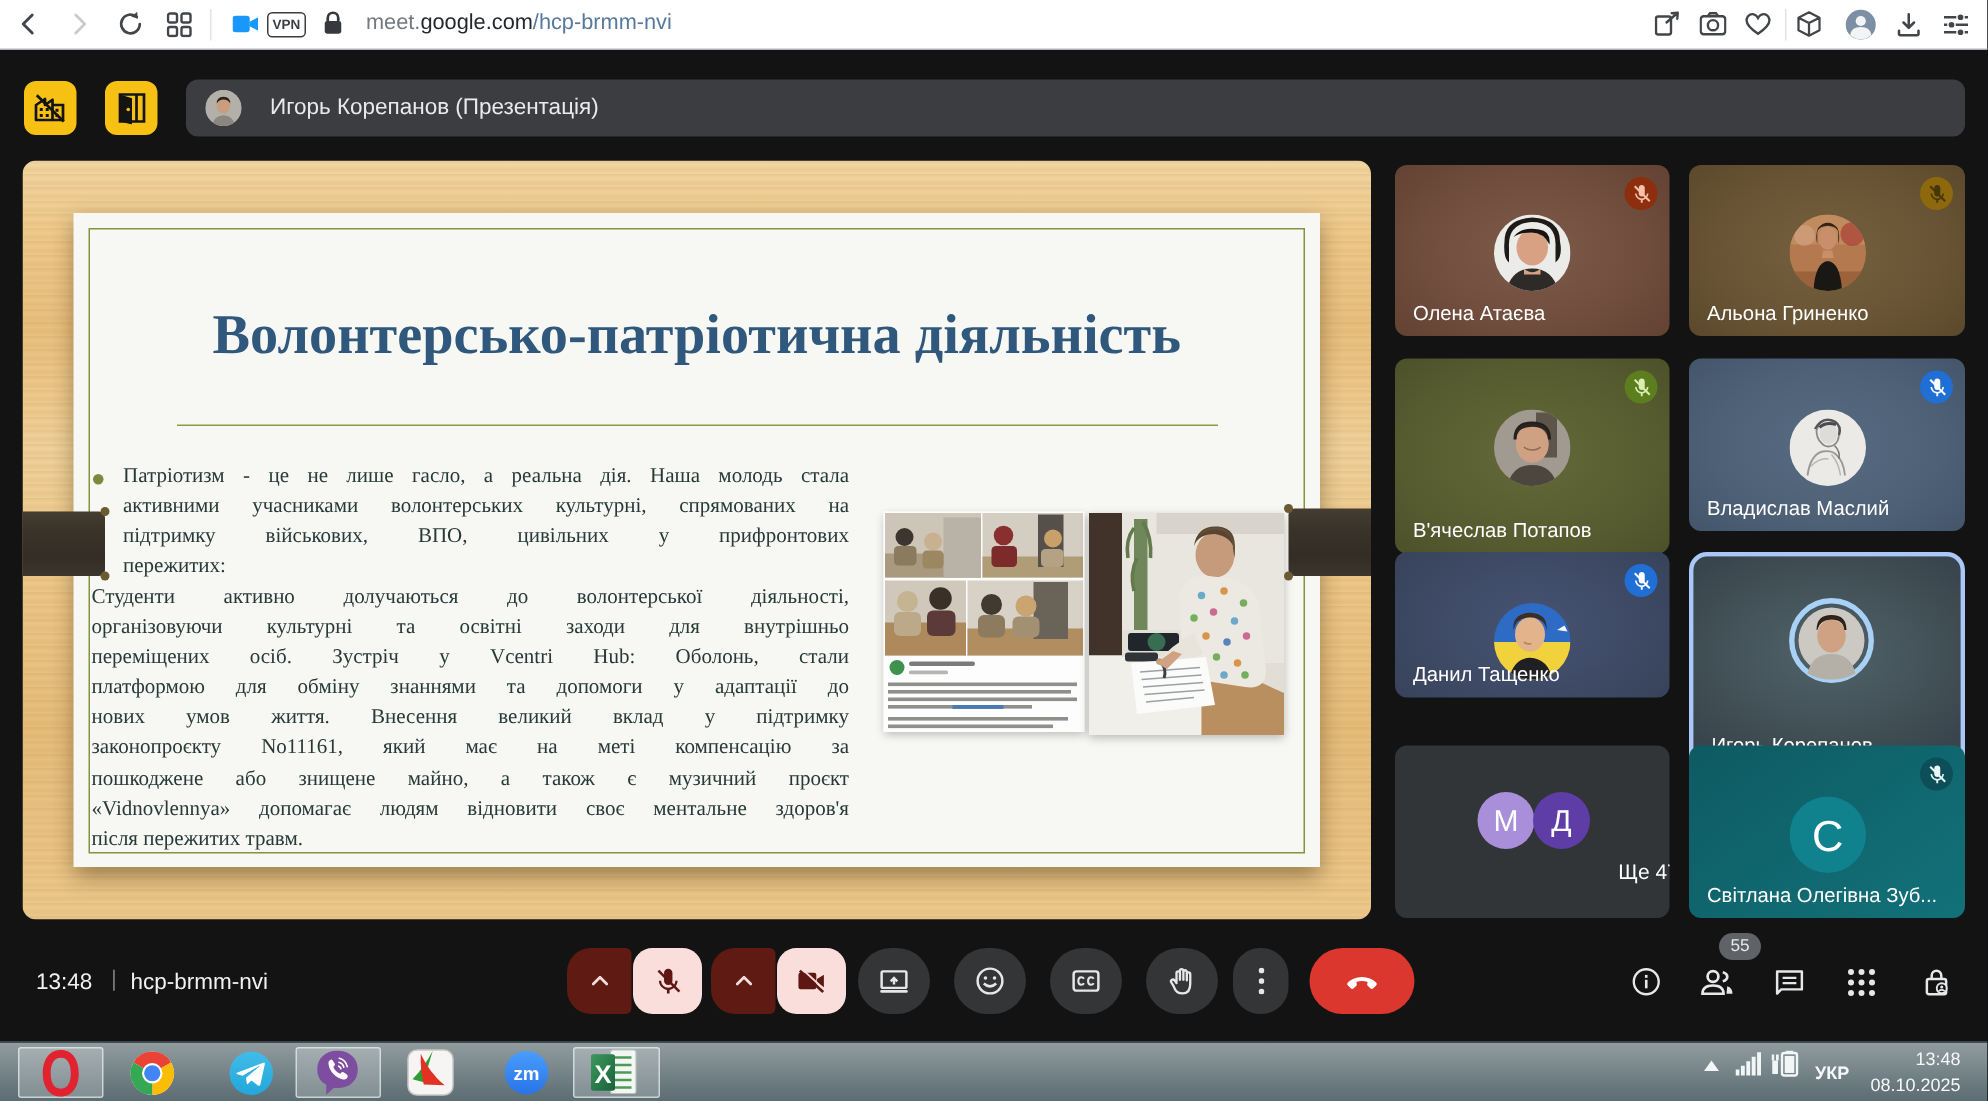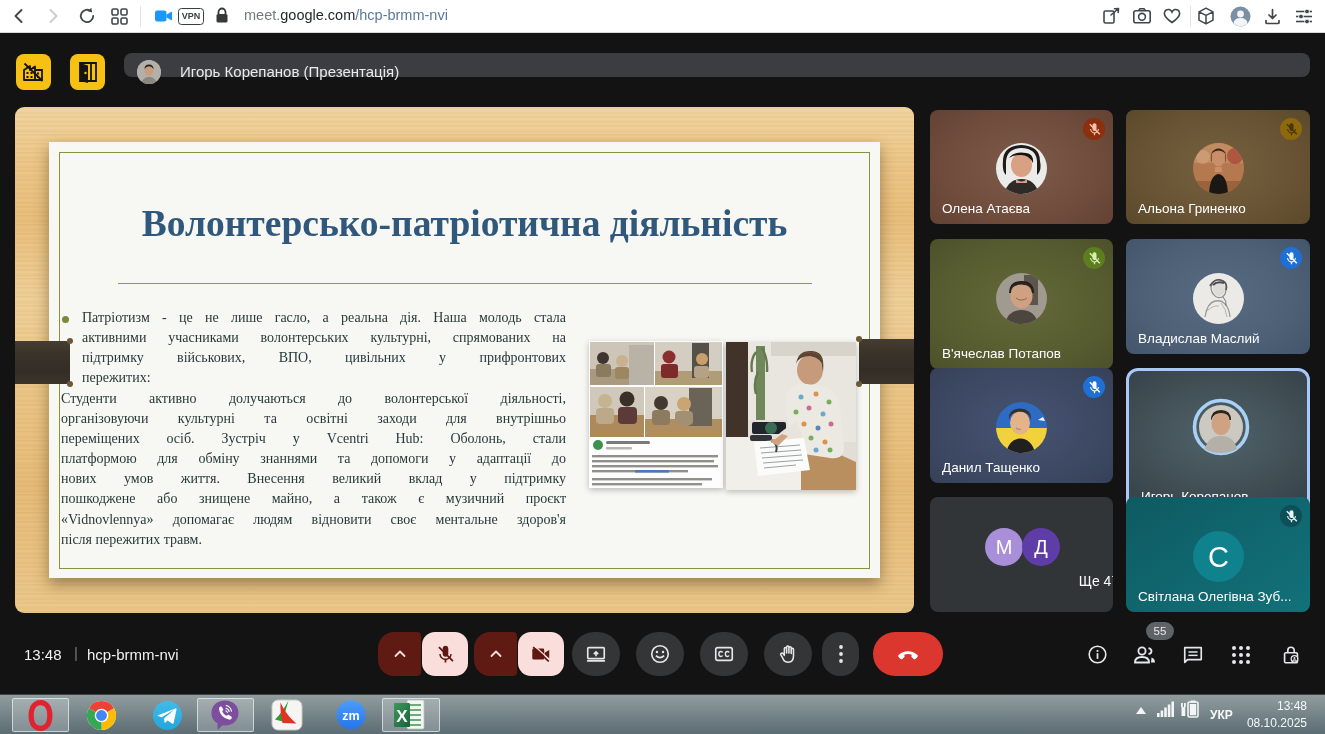--- a/index.html
+++ b/index.html
@@ -5,21 +5,21 @@
   * { margin:0; padding:0; box-sizing:border-box; }
   html,body { width:1325px; height:734px; overflow:hidden; background:#131314; font-family:"Liberation Sans", sans-serif; }
   .abs { position:absolute; }
   #stage { position:relative; width:1325px; height:734px; }
 
   
   #browserbar { left:0; top:0; width:1325px; height:33px; background:#ffffff; border-bottom:1px solid #d8dadd; }
 
   
   .ybtn { width:35px; height:36px; background:#f6c112; border-radius:8px; top:54px; }
-  #pillbar { left:124px; top:53px; width:1186px; height:24px; background:#3b3d40; border-radius:8px; color:#e7e8ea; }
+  #pillbar { left:124px; top:53px; width:1186px; height:38px; background:#3b3d40; border-radius:8px; color:#e7e8ea; }
   #pillbar .pav { left:13px; top:7px; width:24px; height:24px; border-radius:50%; background:#b9b5b0; overflow:hidden; }
   #pillbar .pname { left:56px; top:10px; font-size:15px; color:#e8eaed; }
 
   
   #pres { left:15px; top:107px; width:899px; height:506px; border-radius:9px; overflow:hidden;
     background:
       repeating-linear-gradient(180deg, rgba(165,110,45,0.13) 0px, rgba(165,110,45,0.0) 3px, rgba(185,130,60,0.12) 6px, rgba(165,110,45,0.0) 9px),
       linear-gradient(180deg,#f2d7a2 0%,#eeca8c 10%,#e9c07e 22%,#f0d29b 38%,#ecc88a 55%,#e7bd7a 75%,#ecca8e 100%);
   }
   #paper { left:34px; top:35px; width:831px; height:436px; background:#f7f7f4; box-shadow:0 6px 14px rgba(60,40,10,0.45); }
@@ -176,20 +176,21 @@
       <div class="jl">активними учасниками волонтерських культурні, спрямованих на</div>
       <div class="jl">підтримку військових, ВПО, цивільних у прифронтових</div>
       <div class="jll">пережитих:</div>
     </div>
     <div class="abs ptext" id="pb2">
       <div class="jl">Студенти активно долучаються до волонтерської діяльності,</div>
       <div class="jl">організовуючи культурні та освітні заходи для внутрішньо</div>
       <div class="jl">переміщених осіб. Зустріч у Vcentri Hub: Оболонь, стали</div>
       <div class="jl">платформою для обміну знаннями та допомоги у адаптації до</div>
       <div class="jl">нових умов життя. Внесення великий вклад у підтримку</div>
+      <div class="jl">законопроєкту No11161, який має на меті компенсацію за</div>
       <div class="jl">пошкоджене або знищене майно, а також є музичний проєкт</div>
       <div class="jl">«Vidnovlennya» допомагає людям відновити своє ментальне здоров'я</div>
       <div class="jll">після пережитих травм.</div>
     </div>
     <div class="abs" id="photoL">
       <svg width="134" height="147" viewBox="0 0 134 147">
         <rect width="134" height="147" fill="#fdfdfd"></rect>
 
         <rect x="1" y="1" width="64" height="43" fill="#cdc5b8"></rect>
         <rect x="1" y="28" width="64" height="16" fill="#a8997f"></rect>
@@ -385,21 +386,21 @@
     <div class="tmic" style="background:#1f6fd4;">
         <svg width="15" height="15" viewBox="0 0 24 24">
           <path d="M12 14.5c1.8 0 3.2-1.4 3.2-3.2V5.2C15.2 3.4 13.8 2 12 2S8.8 3.4 8.8 5.2v6.1c0 1.8 1.4 3.2 3.2 3.2z" fill="#fff"></path>
           <path d="M17.4 11.3c0 3.1-2.6 5.3-5.4 5.3s-5.4-2.2-5.4-5.3H4.9c0 3.5 2.8 6.4 6.1 6.9V21h2v-2.8c3.3-.5 6.1-3.4 6.1-6.9h-1.7z" fill="#fff"></path>
           <line x1="4.5" y1="3.5" x2="20.5" y2="19.5" stroke="#fff" stroke-width="2.2"></line>
         </svg>
       </div>
     <div class="tname">Владислав Маслий</div>
   </div>
 
-  <div class="tile" style="left:930px; top:368px; height:115px; background:radial-gradient(140px 95px at 50% 50%, #465372 0%, #3d4963 55%, #343e55 100%);">
+  <div class="tile" style="left:930px; top:368px; height:97px; background:radial-gradient(140px 95px at 50% 50%, #465372 0%, #3d4963 55%, #343e55 100%);">
     <svg class="abs" style="left:66px; top:34px;" width="51" height="51" viewBox="0 0 51 51">
       <defs>
           <clipPath id="av5">
             <circle cx="25.5" cy="25.5" r="25.5"></circle>
           </clipPath>
         </defs>
       <g clip-path="url(#av5)">
       <rect x="0" y="0" width="51" height="26" fill="#2d6bc4"></rect>
       <rect x="0" y="26" width="51" height="25" fill="#f2d23c"></rect>
       <path d="M42 18 L47 15 L49 19 Z" fill="#f8f8f6"></path>

